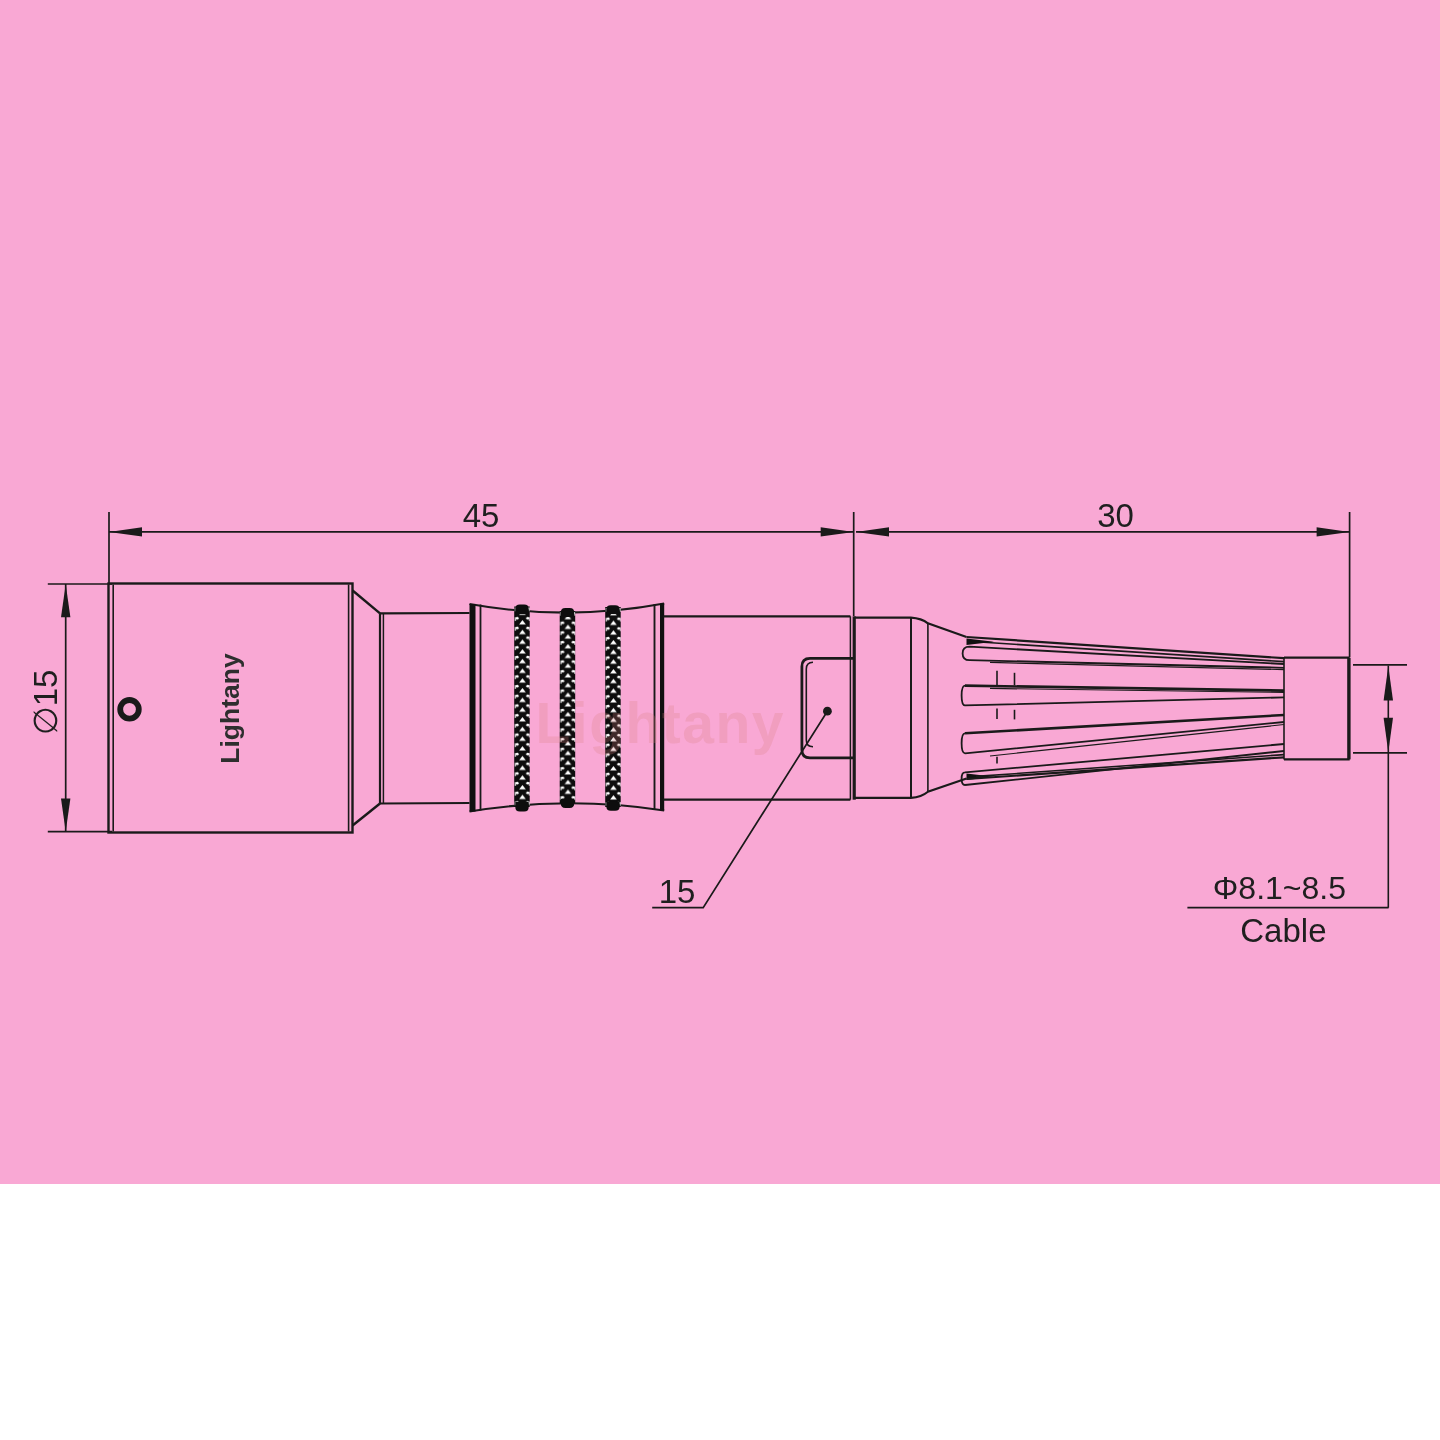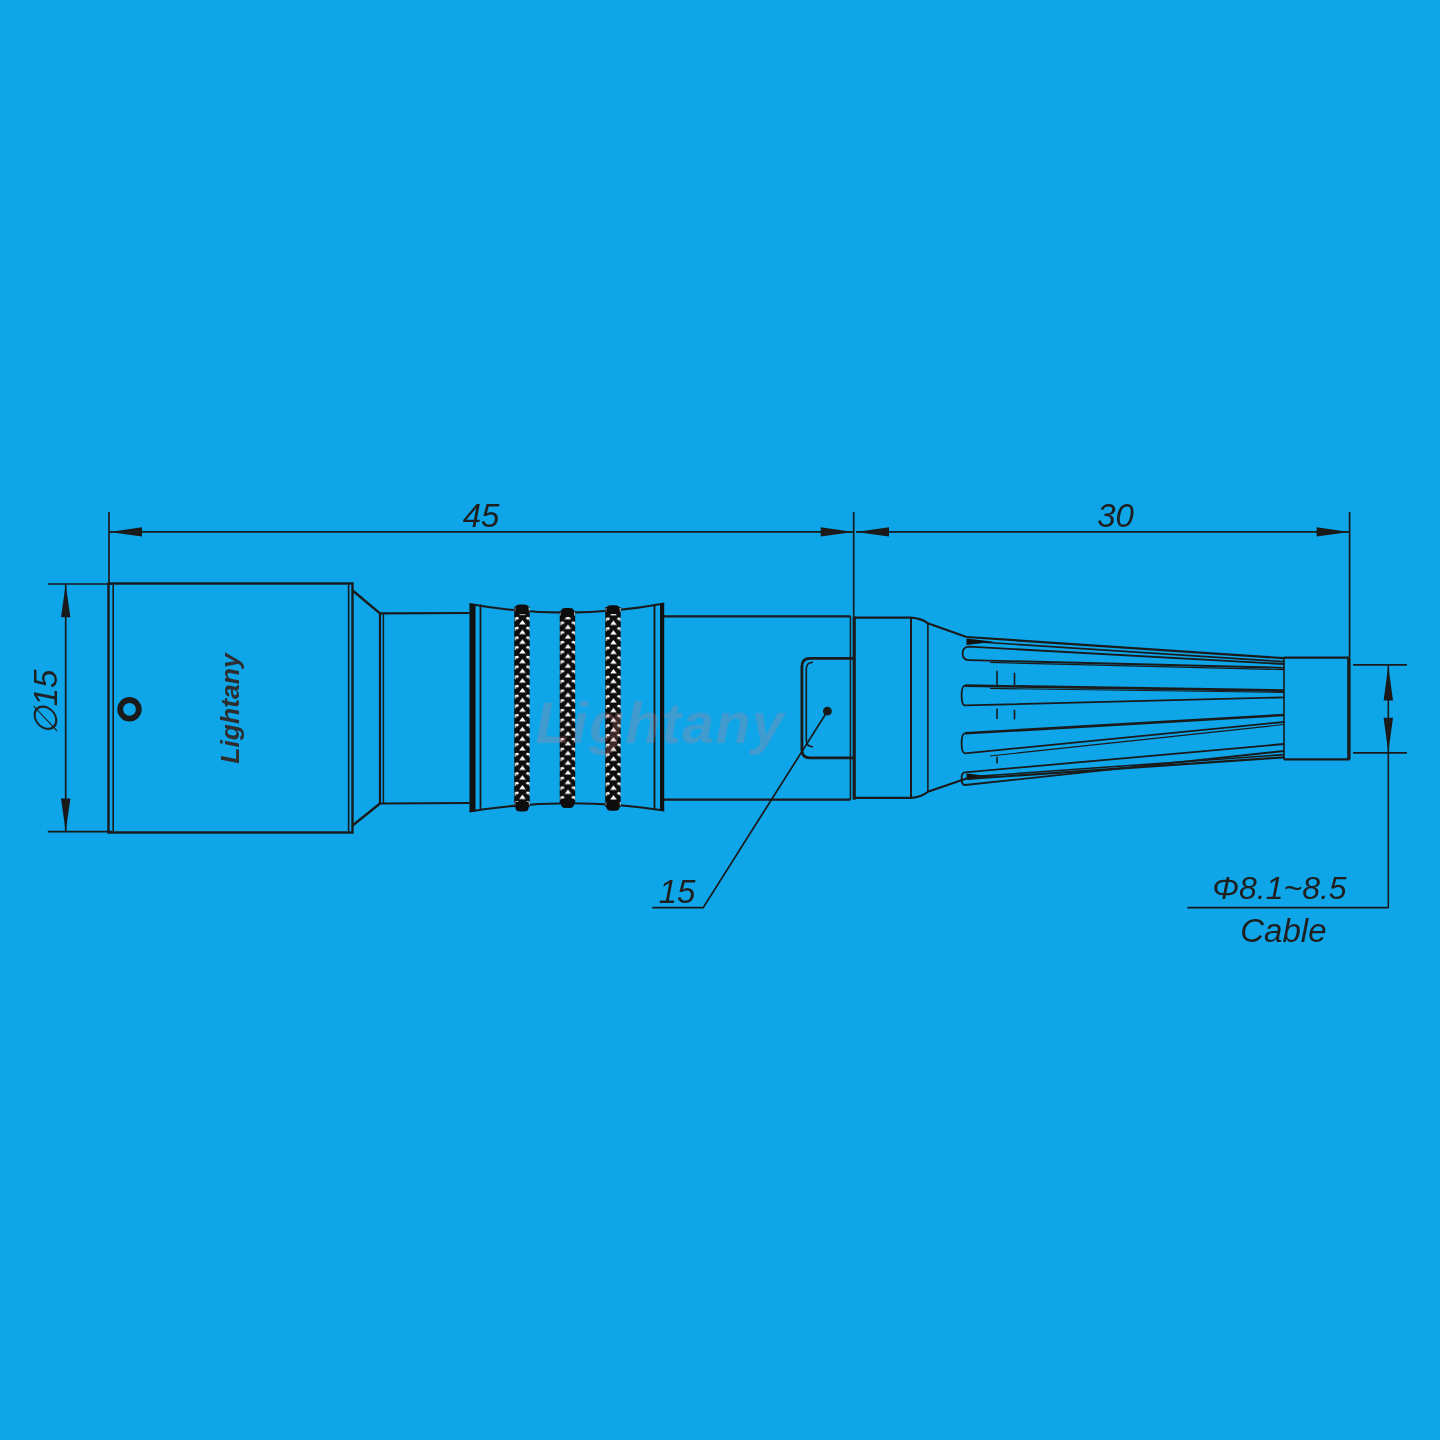--- a/index.html
+++ b/index.html
@@ -1,16 +1,16 @@
 <!DOCTYPE html>
 <html><head>
 <meta charset="utf-8">
 <style>
   html,body{margin:0;padding:0;background:#ffffff;}
-  .page{position:relative;width:1440px;height:1440px;background:#0ea5e9;overflow:hidden;font-style:italic;}
+  .page{position:relative;width:1440px;height:1184px;background:#f9a8d4;overflow:hidden;}
   svg{position:absolute;left:0;top:0;}
   text{font-family:"Liberation Sans", sans-serif;}
 </style>
 </head>
 <body>
 <div class="page">
 <svg width="1440" height="1440" viewBox="0 0 1440 1440">
 <defs>
 
 <pattern id="knurl" width="16.5" height="9.7" patternUnits="userSpaceOnUse">

